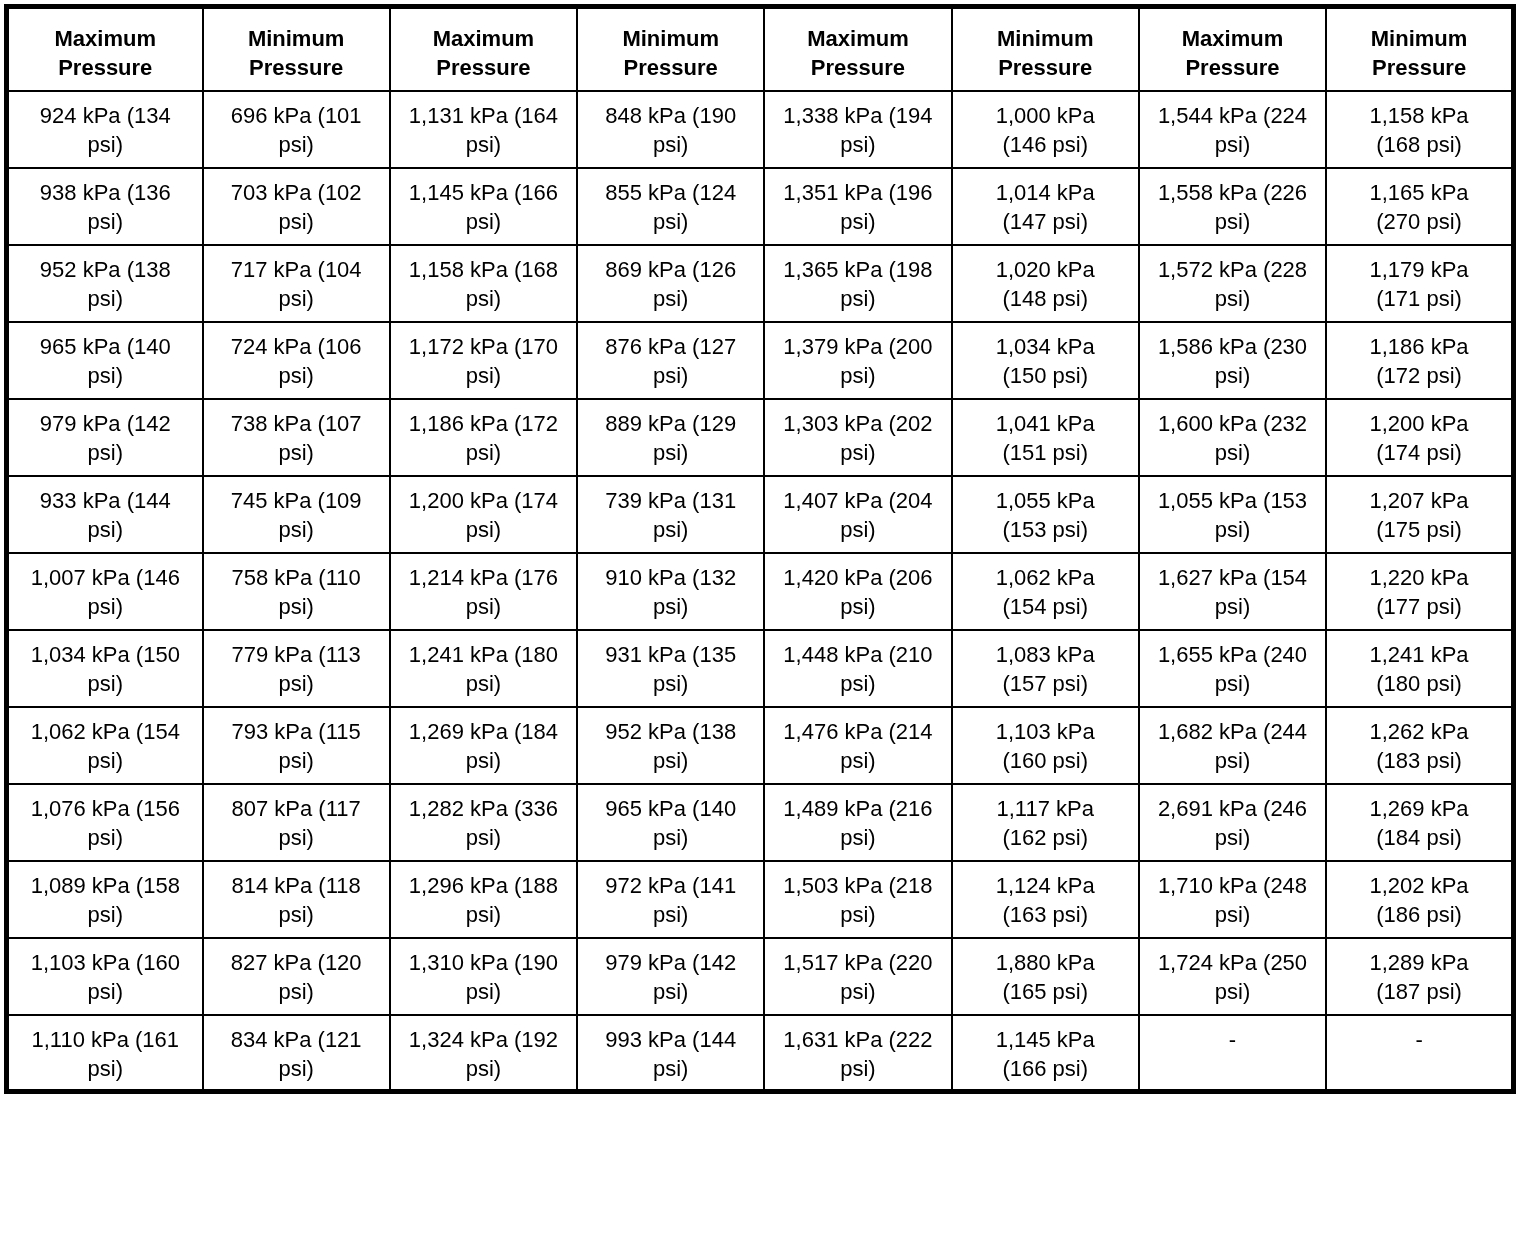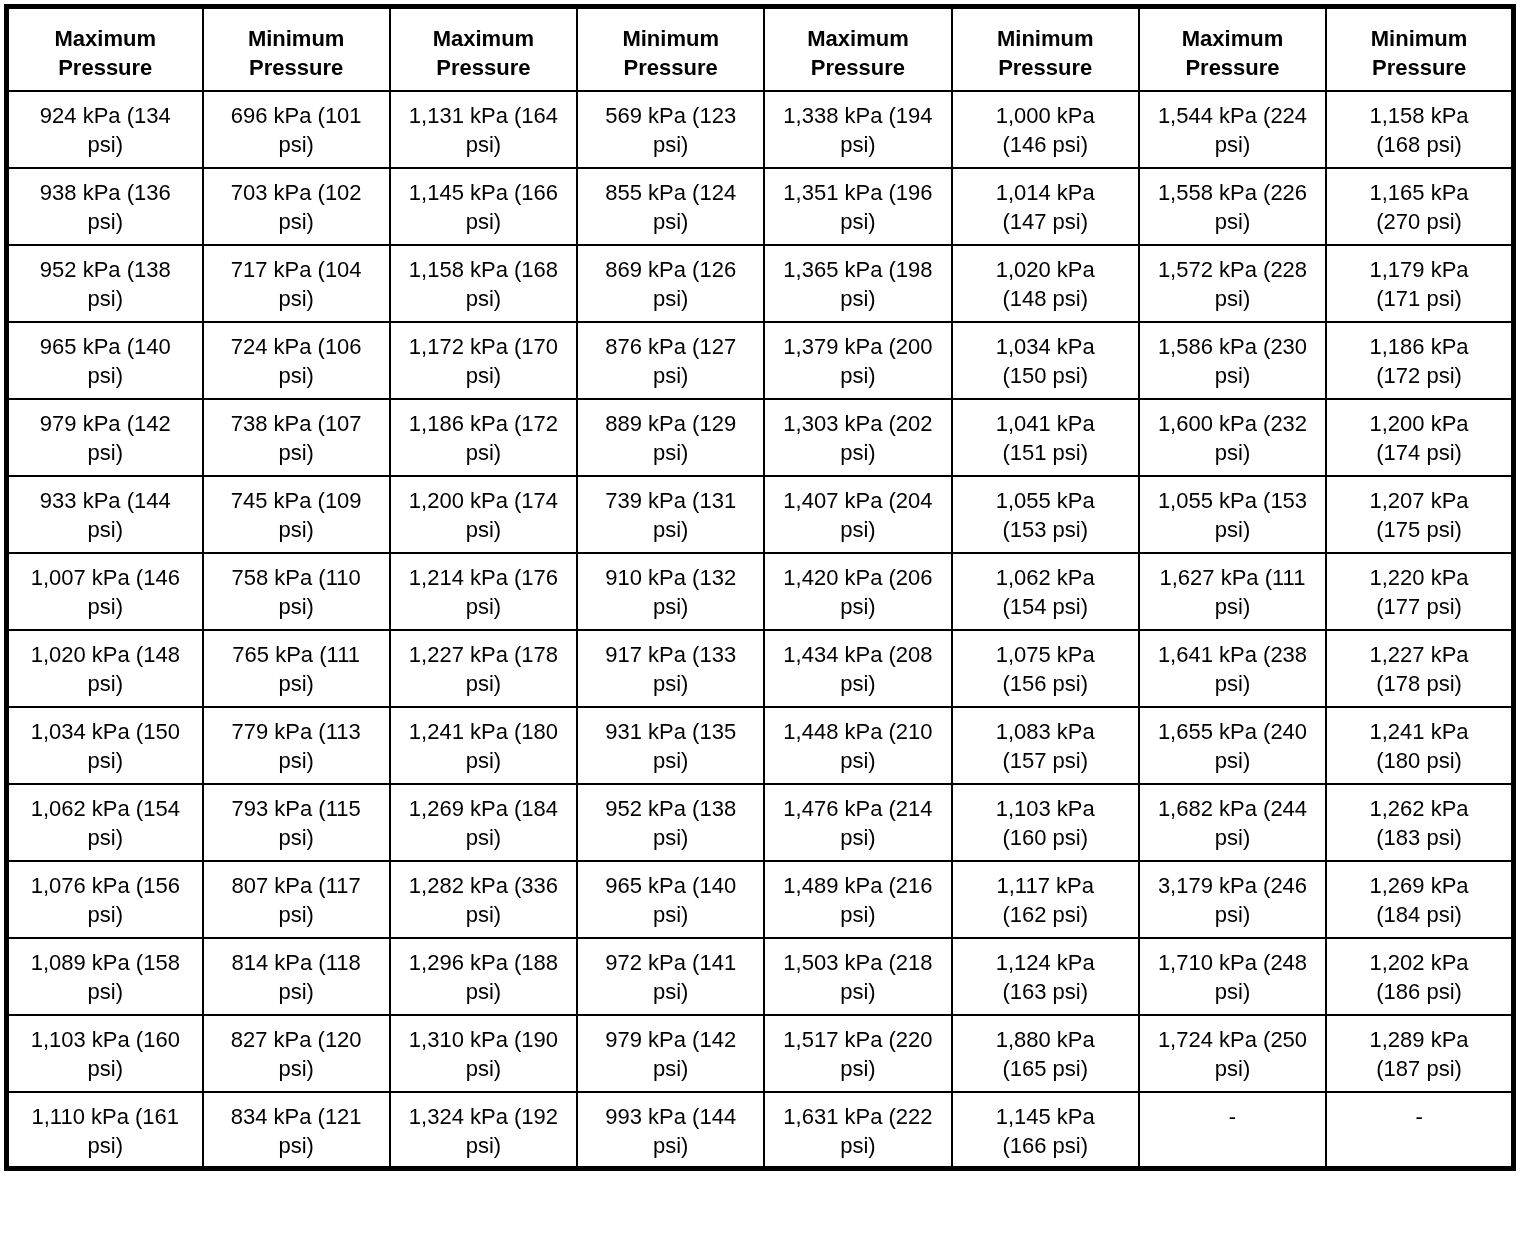--- a/index.html
+++ b/index.html
@@ -87,21 +87,21 @@
         </tr>
     </thead>
     <tbody>
         <tr>
           <td>924 kPa (134
 psi)</td>
           <td>696 kPa (101
 psi)</td>
           <td>1,131 kPa (164
 psi)</td>
-          <td>569 kPa (123
+          <td>848 kPa (190
 psi)</td>
           <td>1,338 kPa (194
 psi)</td>
           <td>1,000 kPa
 (146 psi)</td>
           <td>1,544 kPa (224
 psi)</td>
           <td>1,158 kPa
 (168 psi)</td>
         </tr>
@@ -201,42 +201,24 @@
           <td>758 kPa (110
 psi)</td>
           <td>1,214 kPa (176
 psi)</td>
           <td>910 kPa (132
 psi)</td>
           <td>1,420 kPa (206
 psi)</td>
           <td>1,062 kPa
 (154 psi)</td>
-          <td>1,627 kPa (111
+          <td>1,627 kPa (154
 psi)</td>
           <td>1,220 kPa
 (177 psi)</td>
-        </tr>
-        <tr>
-          <td>1,020 kPa (148
-psi)</td>
-          <td>765 kPa (111
-psi)</td>
-          <td>1,227 kPa (178
-psi)</td>
-          <td>917 kPa (133
-psi)</td>
-          <td>1,434 kPa (208
-psi)</td>
-          <td>1,075 kPa
-(156 psi)</td>
-          <td>1,641 kPa (238
-psi)</td>
-          <td>1,227 kPa
-(178 psi)</td>
         </tr>
         <tr>
           <td>1,034 kPa (150
 psi)</td>
           <td>779 kPa (113
 psi)</td>
           <td>1,241 kPa (180
 psi)</td>
           <td>931 kPa (135
 psi)</td>
@@ -273,21 +255,21 @@
           <td>807 kPa (117
 psi)</td>
           <td>1,282 kPa (336
 psi)</td>
           <td>965 kPa (140
 psi)</td>
           <td>1,489 kPa (216
 psi)</td>
           <td>1,117 kPa
 (162 psi)</td>
-          <td>3,179 kPa (246
+          <td>2,691 kPa (246
 psi)</td>
           <td>1,269 kPa
 (184 psi)</td>
         </tr>
         <tr>
           <td>1,089 kPa (158
 psi)</td>
           <td>814 kPa (118
 psi)</td>
           <td>1,296 kPa (188

